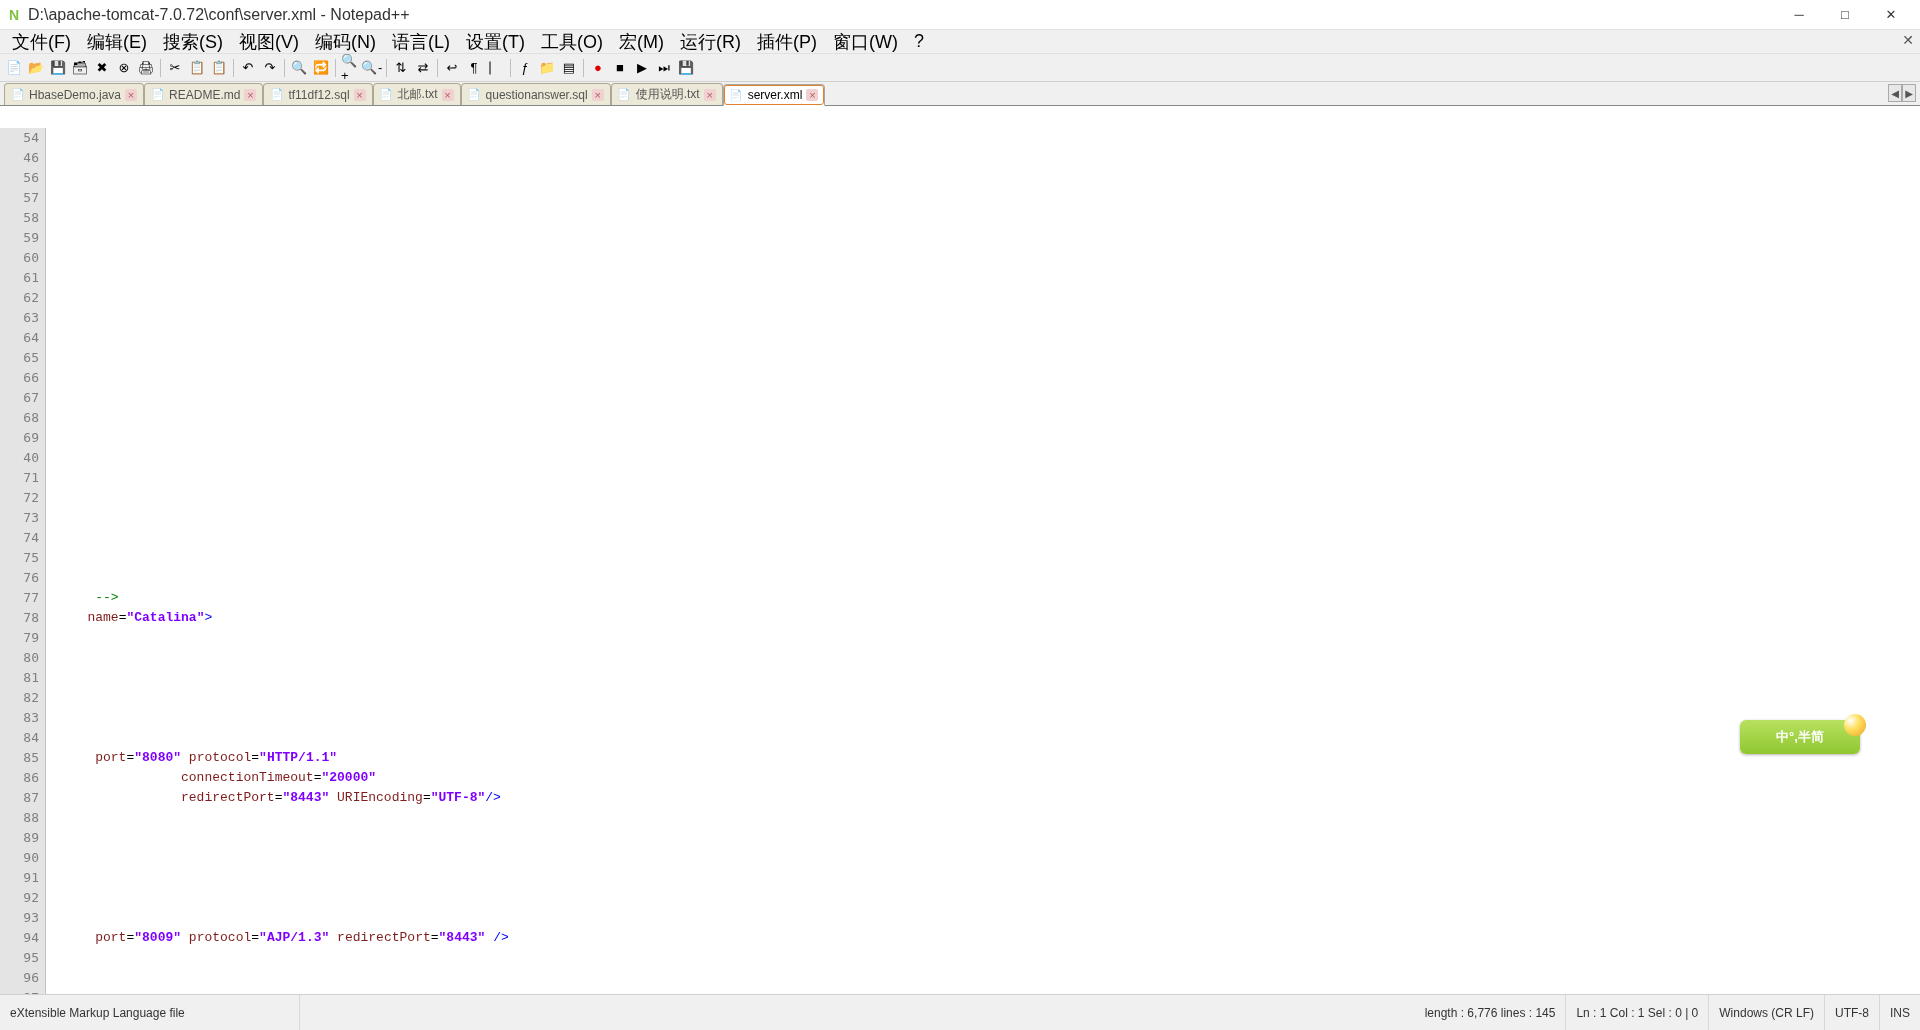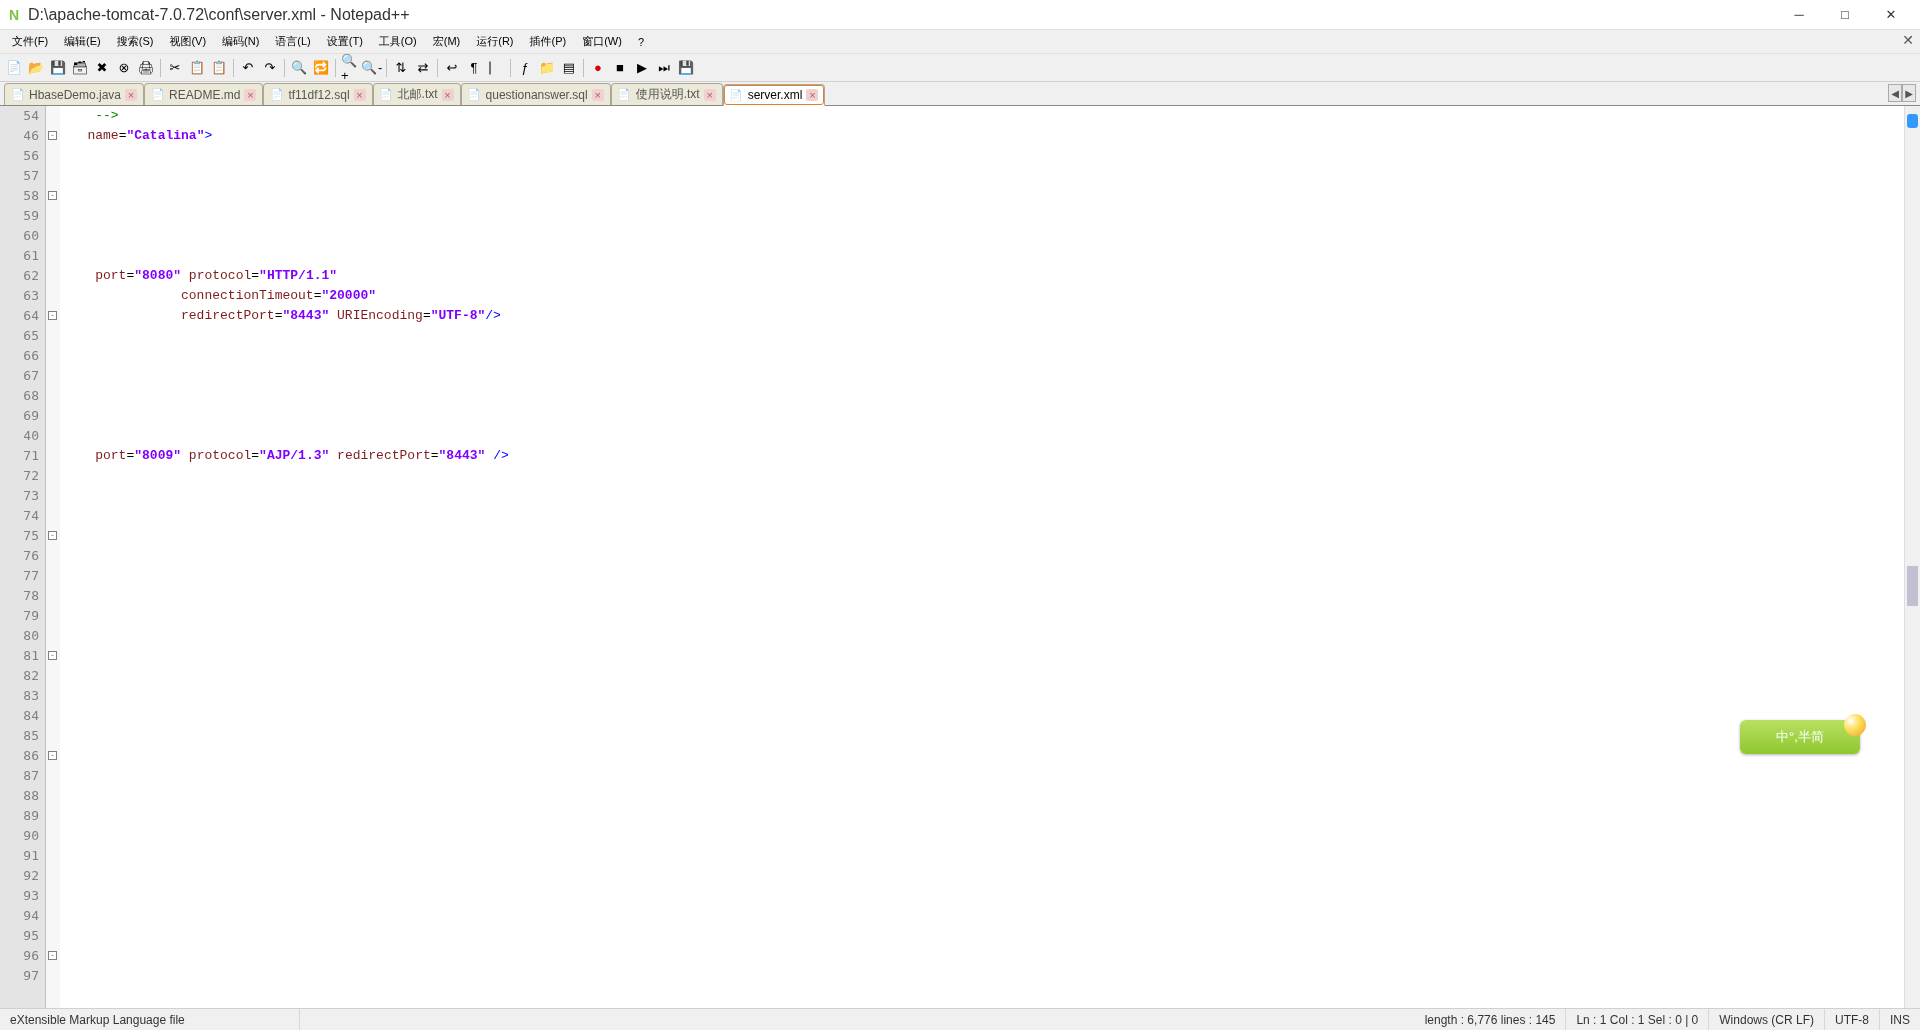--- a/index.html
+++ b/index.html
@@ -4,56 +4,56 @@
 <style>
   * { margin:0; padding:0; box-sizing:border-box; }
   body { font-family:"Segoe UI",Tahoma,sans-serif; font-size:12px; background:#fff; overflow:hidden; height:1030px; width:1920px; position:relative; }
   .titlebar { height:30px; background:#fff; display:flex; align-items:center; padding:0 6px; border-bottom:1px solid #e0e0e0; }
   .titlebar .app-icon { width:16px;height:16px;margin-right:6px;display:inline-flex;align-items:center;justify-content:center;color:#7fc241;font-weight:bold;font-size:14px; }
   .titlebar .title-text { flex:0 0 auto; color:#333; font-size:16px; }
   .titlebar .spacer { flex:1; }
   .winbtn { width:46px;height:30px;display:inline-flex;align-items:center;justify-content:center;color:#333;font-size:13px; }
 
   .menubar { height:24px; background:#f0f0f0; display:flex; align-items:center; padding:0 4px; border-bottom:1px solid #e0e0e0; position:relative; }
-  .menubar .mitem { padding:2px 8px; font-size:11px; color:#000; }
+  .menubar .mitem { padding:2px 8px; font-size:18px; color:#000; }
   .menubar .xclose { position:absolute; right:6px; top:2px; font-size:14px; color:#555; }
 
   .toolbar { height:28px; background:#f0f0f0; display:flex; align-items:center; padding:2px 4px; gap:2px; border-bottom:1px solid #d0d0d0; }
   .tb-btn { width:20px;height:20px;display:inline-flex;align-items:center;justify-content:center;font-size:13px;border:1px solid transparent;border-radius:2px; }
   .tb-sep { width:1px;height:18px;background:#c0c0c0;margin:0 2px; }
 
   .tabbar { height:24px; background:#f0f0f0; display:flex; align-items:flex-end; padding:0 4px; border-bottom:1px solid #888; position:relative; }
   .tab { display:inline-flex; align-items:center; height:22px; padding:0 6px; margin-right:0px; background:#ece9d8; border:1px solid #aca899; border-bottom:none; border-top-left-radius:4px; border-top-right-radius:4px; font-size:12px; color:#555; gap:4px;}
   .tab.active { background:#fff; position:relative; z-index:2; color:#000; border-bottom:1px solid #fff; margin-bottom:-1px;}
   .tab .ticon { width:14px;height:14px;display:inline-flex;align-items:center;justify-content:center;font-size:11px; }
   .tab .tclose { width:12px;height:12px;font-size:11px;color:#b06060;display:inline-flex;align-items:center;justify-content:center;background:#f0d0d0;border-radius:2px; }
   .tab.active .activebox { position:absolute; inset:0; border:1px solid #e08030; border-radius:3px; pointer-events:none;}
   .tabnav { position:absolute; right:4px; top:2px; display:flex; gap:0; }
   .tabnav .nav { width:14px;height:18px;background:#e8e8e8;border:1px solid #aaa;display:inline-flex;align-items:center;justify-content:center;font-size:10px;color:#555;}
 
-  .editor-wrap { position:absolute; top:106px; bottom:22px; left:0; right:0; display:flex; background:#fff;}
+  .editor-wrap { position:absolute; top:106px; bottom:22px; left:0; right:0; display:flex; background:#fff;align-items:flex-end;}
   .gutter { width:46px; background:#e4e4e4; border-right:1px solid #c0c0c0; text-align:right; color:#808080; font-family:Consolas,monospace; font-size:13px; line-height:20px; padding-right:6px; padding-top:0;}
   .foldcol { width:14px; background:#f7f7f7; position:relative;}
   .fold { position:absolute; left:2px; width:9px;height:9px;border:1px solid #808080;background:#fff;color:#808080;font-size:9px;line-height:7px;text-align:center;}
   .code { flex:1; font-family:Consolas,"Courier New",monospace; font-size:13px; line-height:20px; white-space:pre; padding-left:4px; position:relative; color:#000;}
   .code .line { height:20px; }
   .c-comment { color:#008000; }
   .c-tag { color:#0000ff; }
   .c-attr { color:#7f1d1d; }
   .c-str { color:#8000ff; font-weight:bold;}
   .c-black { color:#000; }
   .scrollstrip { width:16px; background:#f0f0f0; border-left:1px solid #ddd; position:relative;}
   .scroll-thumb { position:absolute; left:2px; right:2px; top:8px; height:14px; background:#3399ff; border-radius:3px;}
   .scroll-block { position:absolute; left:2px; right:2px; background:#c0c0d0; height:40px; top:460px;}
 
-  .statusbar { position:absolute; bottom:0; left:0; right:0; height:22px; background:#f0f0f0; border-top:1px solid #d0d0d0; display:flex; align-items:center; font-size:12px; color:#333; }
+  .statusbar { position:absolute; bottom:0; left:0; right:0; height:36px; background:#f0f0f0; border-top:1px solid #d0d0d0; display:flex; align-items:center; font-size:12px; color:#333; }
   .statusbar .seg { padding:0 10px; border-right:1px solid #d8d8d8; height:100%; display:flex; align-items:center;}
   .statusbar .filler { flex:1; }
 
-  .ime-badge { position:absolute; right:60px; top:720px; width:120px; height:34px; background:linear-gradient(#b8e060,#8fc730); border-radius:6px; box-shadow:0 1px 3px rgba(0,0,0,.3); display:flex; align-items:center; justify-content:center; color:#fff; font-size:13px; font-weight:normal; z-index:50;}
+  .ime-badge { position:absolute; right:60px; top:720px; width:120px; height:34px; background:linear-gradient(#b8e060,#8fc730); border-radius:6px; box-shadow:0 1px 3px rgba(0,0,0,.3); display:flex; align-items:center; justify-content:center; color:#fff; font-size:13px; font-weight:bold; z-index:50;}
   .ime-badge::after { content:""; width:22px;height:22px;background:radial-gradient(circle at 30% 30%,#fff,#ffe060 40%,#f0a020);border-radius:50%;position:absolute;right:-6px;top:-6px;}
 </style>
 </head>
 <body>
 
 <div class="titlebar">
   <span class="app-icon">N</span>
   <span class="title-text">D:\apache-tomcat-7.0.72\conf\server.xml - Notepad++</span>
   <span class="spacer"></span>
   <span class="winbtn">─</span>

